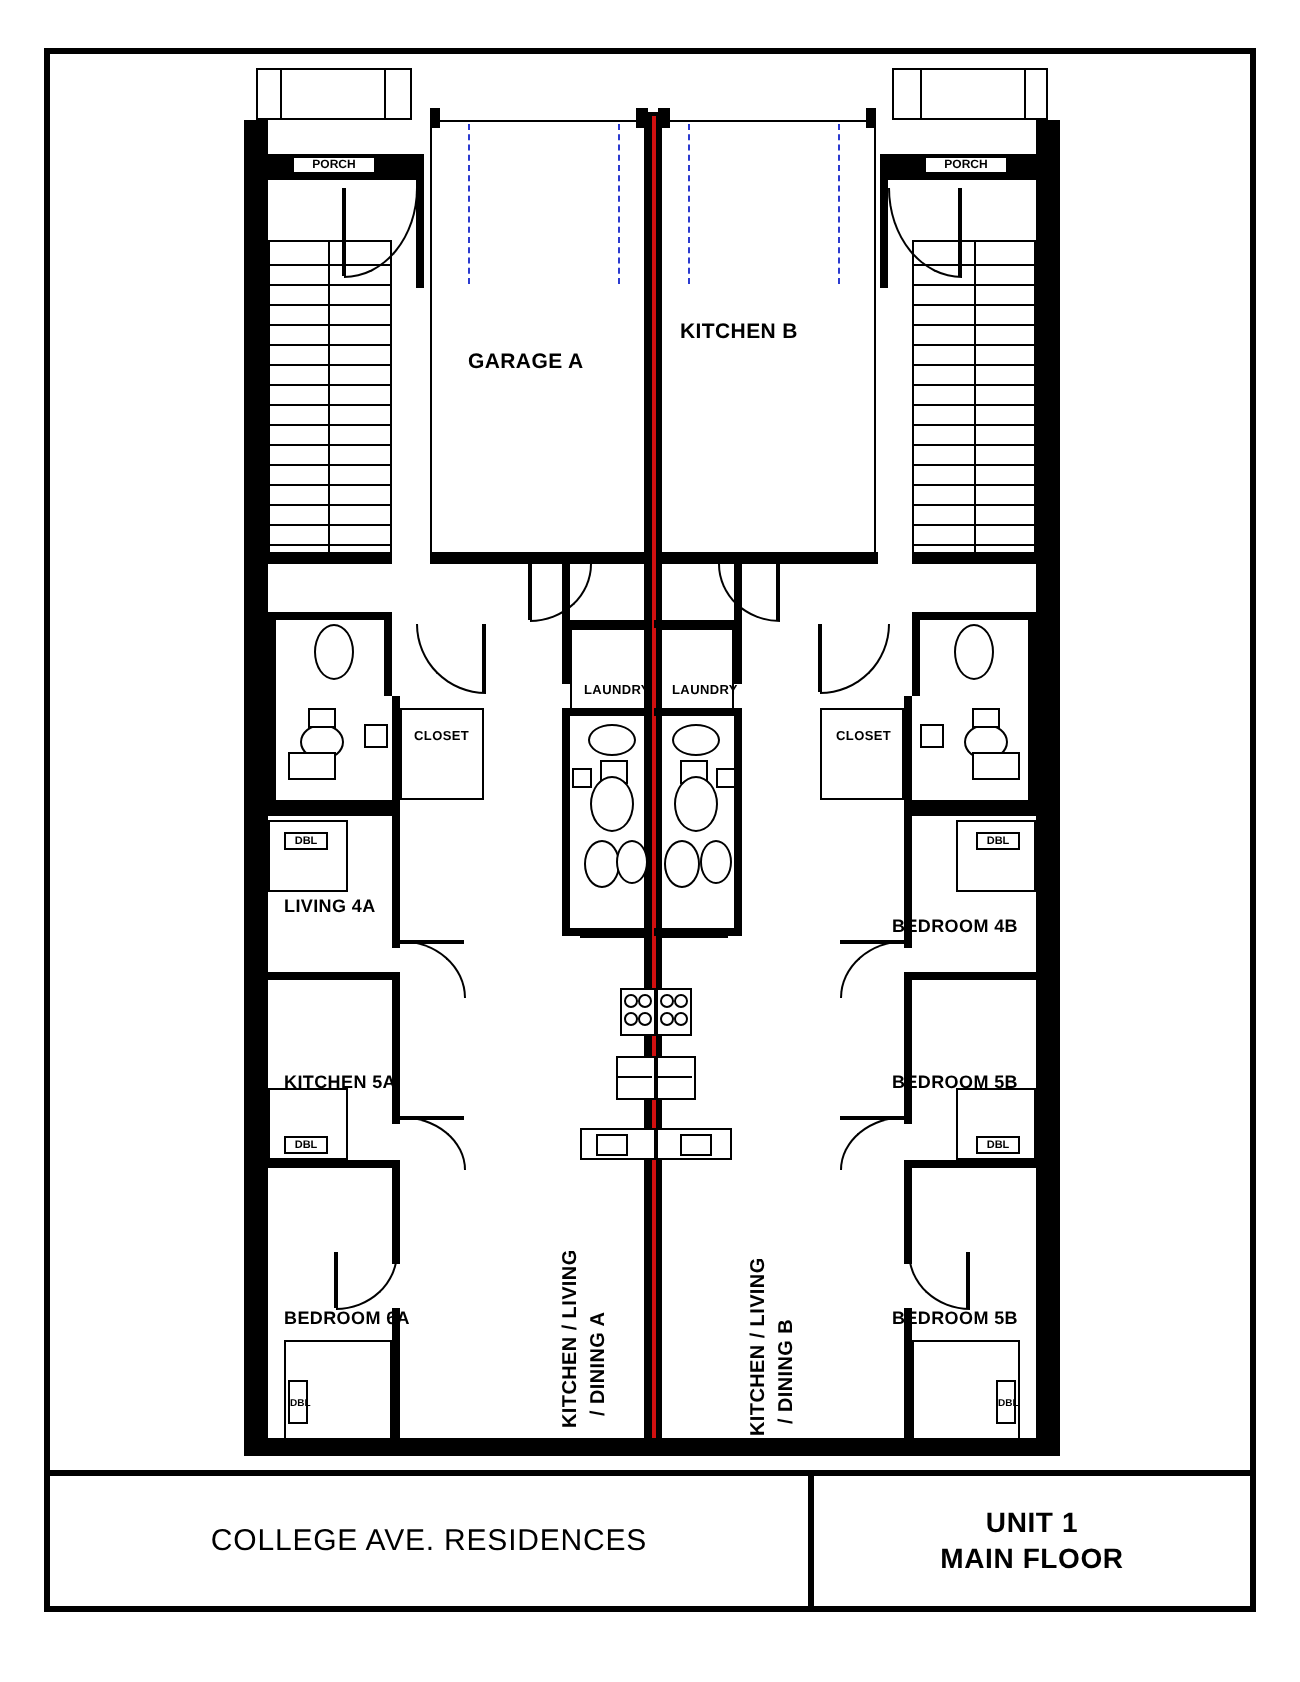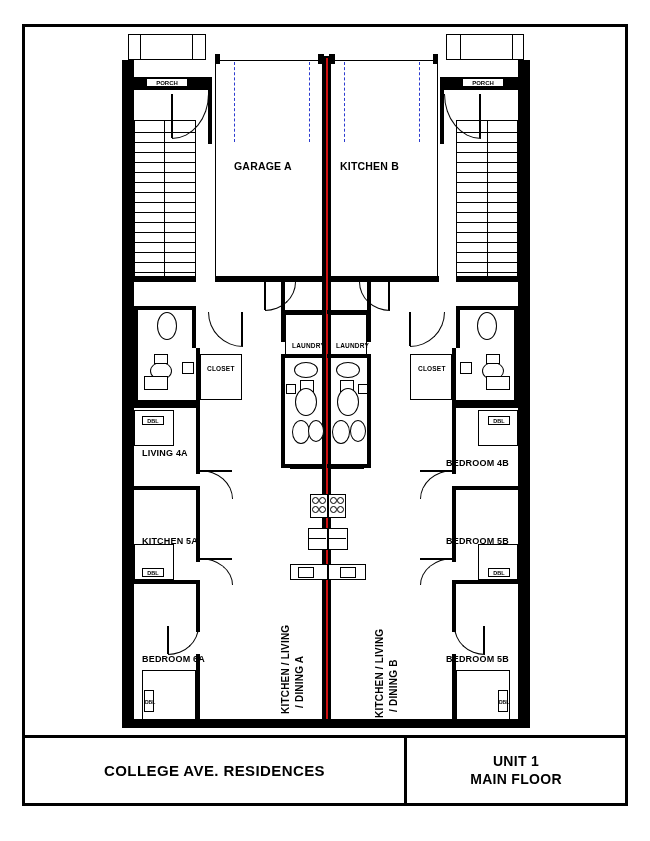--- a/index.html
+++ b/index.html
@@ -39,21 +39,21 @@
   .tb-left {
     flex: 0 0 382px;
     border-right: 3px solid #000;
     display: flex;
     align-items: center;
     justify-content: center;
     box-sizing: border-box;
   }
   .tb-left span {
     font-size: 15px;
-    font-weight: bold;
+    font-weight: normal;
     letter-spacing: 0.4px;
   }
   .tb-right {
     flex: 1;
     display: flex;
     flex-direction: column;
     align-items: center;
     justify-content: center;
     box-sizing: border-box;
   }
@@ -180,21 +180,21 @@
     <div class="w" style="left:193px;top:30px;width:5px;height:10px;"></div>
     <div class="w" style="left:296px;top:30px;width:6px;height:10px;"></div>
     <div class="w" style="left:307px;top:30px;width:6px;height:10px;"></div>
     <div class="w" style="left:411px;top:30px;width:5px;height:10px;"></div>
 
     <div class="dash-blue" style="left:212px;top:38px;height:80px;"></div>
     <div class="dash-blue" style="left:287px;top:38px;height:80px;"></div>
     <div class="dash-blue" style="left:322px;top:38px;height:80px;"></div>
     <div class="dash-blue" style="left:397px;top:38px;height:80px;"></div>
 
-    <div class="lbl big" style="left:212px;top:136px;">GARAGE A</div>
+    <div class="lbl big" style="left:212px;top:151px;">GARAGE A</div>
     <div class="lbl big" style="left:318px;top:136px;">KITCHEN B</div>
 
     <div class="thin" style="left:106px;top:10px;width:1px;height:50px;"></div>
     <div class="thin" style="left:106px;top:10px;width:78px;height:1px;"></div>
     <div class="thin" style="left:183px;top:10px;width:1px;height:26px;"></div>
     <div class="thin" style="left:106px;top:35px;width:78px;height:1px;"></div>
     <div class="thin" style="left:118px;top:10px;width:1px;height:26px;"></div>
     <div class="thin" style="left:170px;top:10px;width:1px;height:26px;"></div>
     <div class="w" style="left:100px;top:36px;width:12px;height:26px;"></div>
     <div class="w" style="left:112px;top:53px;width:78px;height:9px;"></div>

